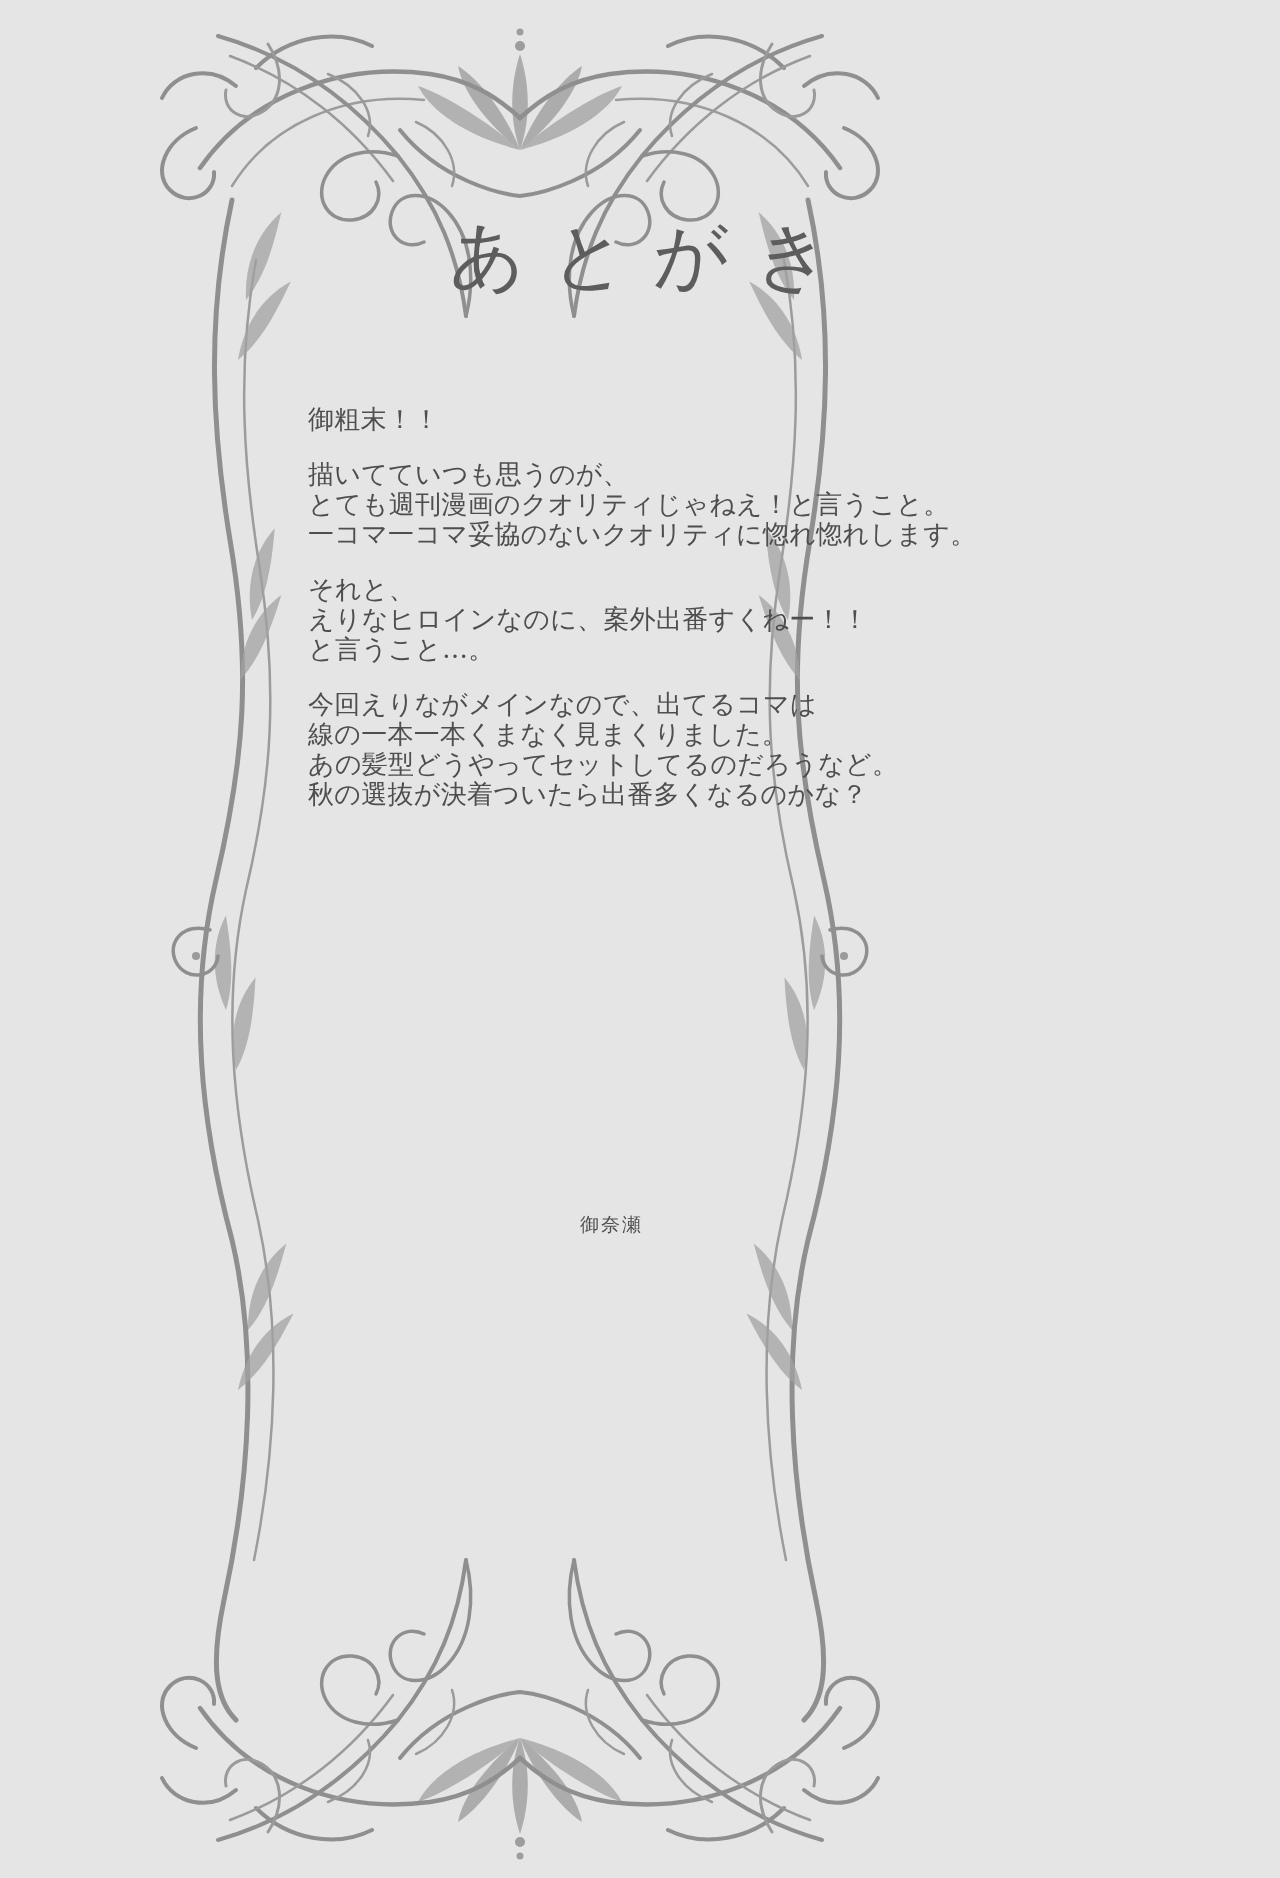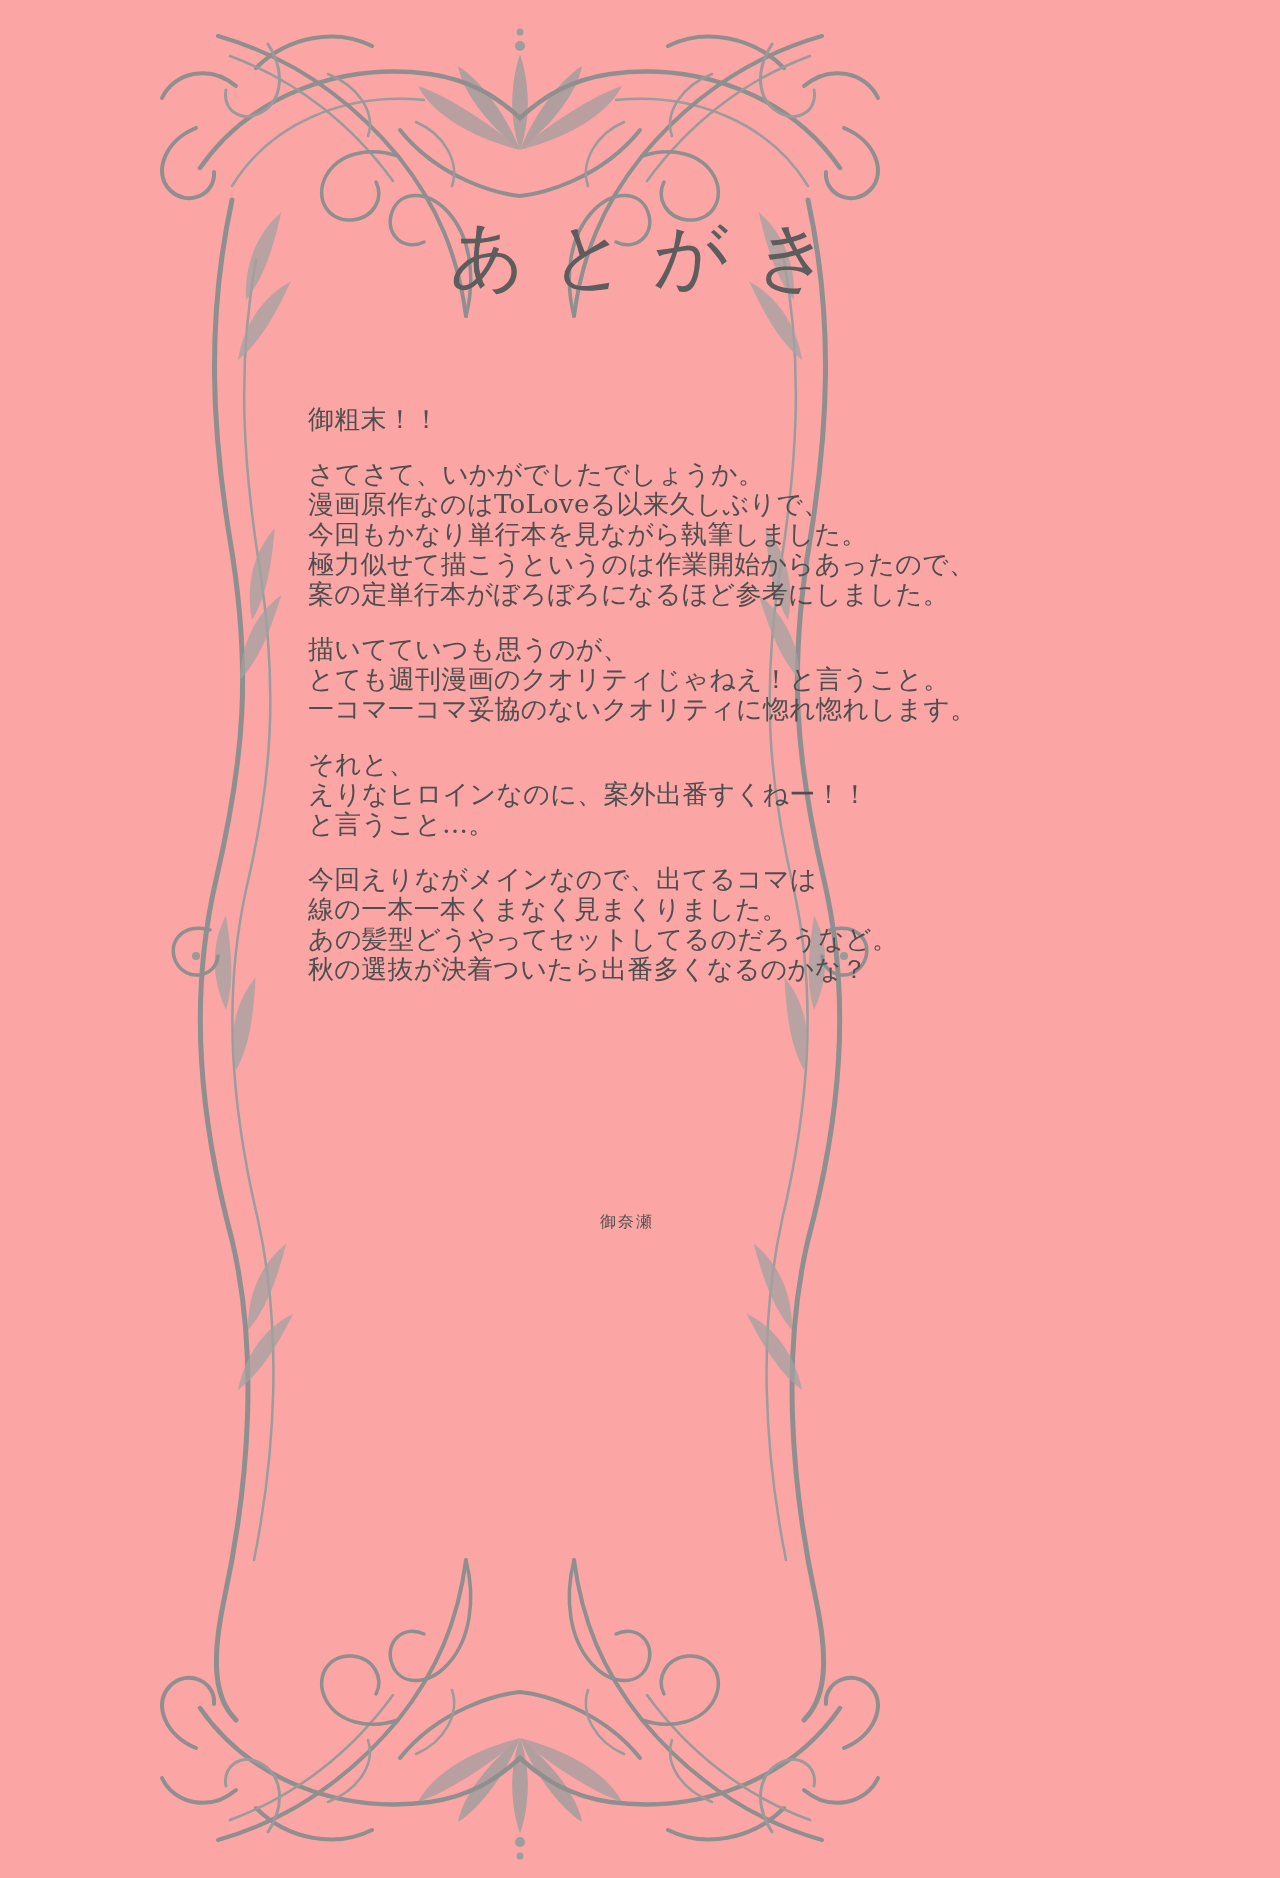--- a/index.html
+++ b/index.html
@@ -12,21 +12,21 @@
     height: 1878px;
     position: relative;
     overflow: hidden;
     font-family: "Liberation Serif", serif;
     color: #4a4a4a;
   }
 
   .page {
     position: absolute;
     inset: 0;
-    background: #fca5a5;
+    background: #e5e5e5;
   }
 
   
   .frame-art {
     position: absolute;
     left: 0;
     top: 0;
     width: 1280px;
     height: 1878px;
     pointer-events: none;
@@ -67,25 +67,25 @@
     font-size: 26px;
     line-height: 30px;
     color: #4e4e4e;
     margin: 0 0 25px 0;
     white-space: pre-line;
     letter-spacing: 0.3px;
   }
 
   .signature {
     position: absolute;
-    left: 600px;
+    left: 580px;
     top: 1212px;
     width: 200px;
     font-family: "DejaVu Serif", serif;
-    font-size: 16px;
+    font-size: 19px;
     letter-spacing: 2px;
     color: #4e4e4e;
   }
 </style>
 </head>
 <body>
 
 <div class="page">
 
   <svg class="frame-art" viewBox="0 0 1280 1878" xmlns="http://www.w3.org/2000/svg">
@@ -238,25 +238,20 @@
         <use href="#corner-flourish"></use>
       </g>
   </svg>
 
   <div class="content">
 
     <div class="doc-title">あとがき</div>
 
     <div class="body-block">
       <p class="para">御粗末！！</p>
-      <p class="para">さてさて、いかがでしたでしょうか。
-漫画原作なのはToLoveる以来久しぶりで、
-今回もかなり単行本を見ながら執筆しました。
-極力似せて描こうというのは作業開始からあったので、
-案の定単行本がぼろぼろになるほど参考にしました。</p>
       <p class="para">描いてていつも思うのが、
 とても週刊漫画のクオリティじゃねえ！と言うこと。
 一コマ一コマ妥協のないクオリティに惚れ惚れします。</p>
       <p class="para">それと、
 えりなヒロインなのに、案外出番すくねー！！
 と言うこと…。</p>
       <p class="para">今回えりながメインなので、出てるコマは
 線の一本一本くまなく見まくりました。
 あの髪型どうやってセットしてるのだろうなど。
 秋の選抜が決着ついたら出番多くなるのかな？</p>

